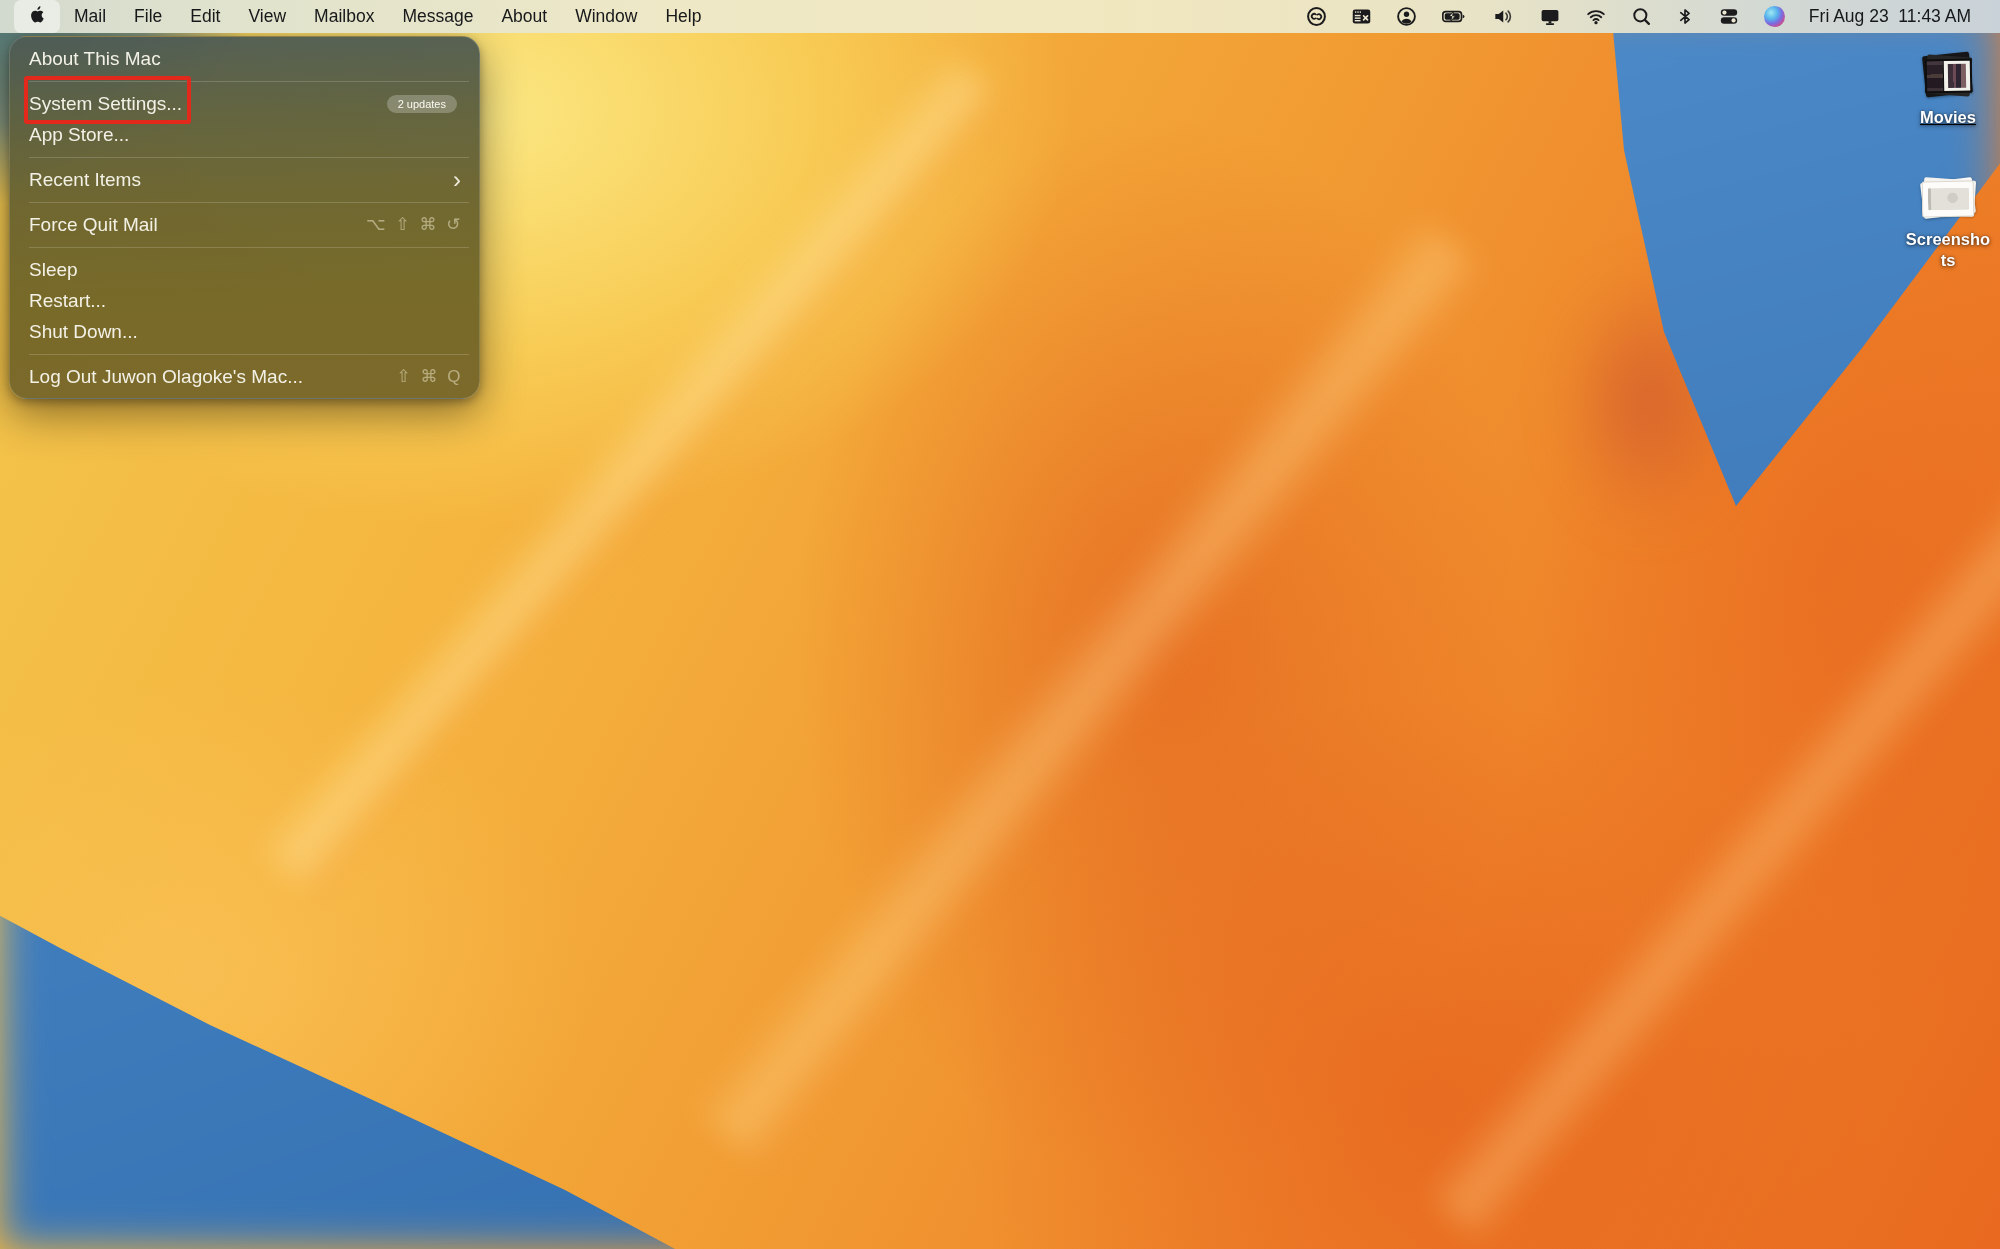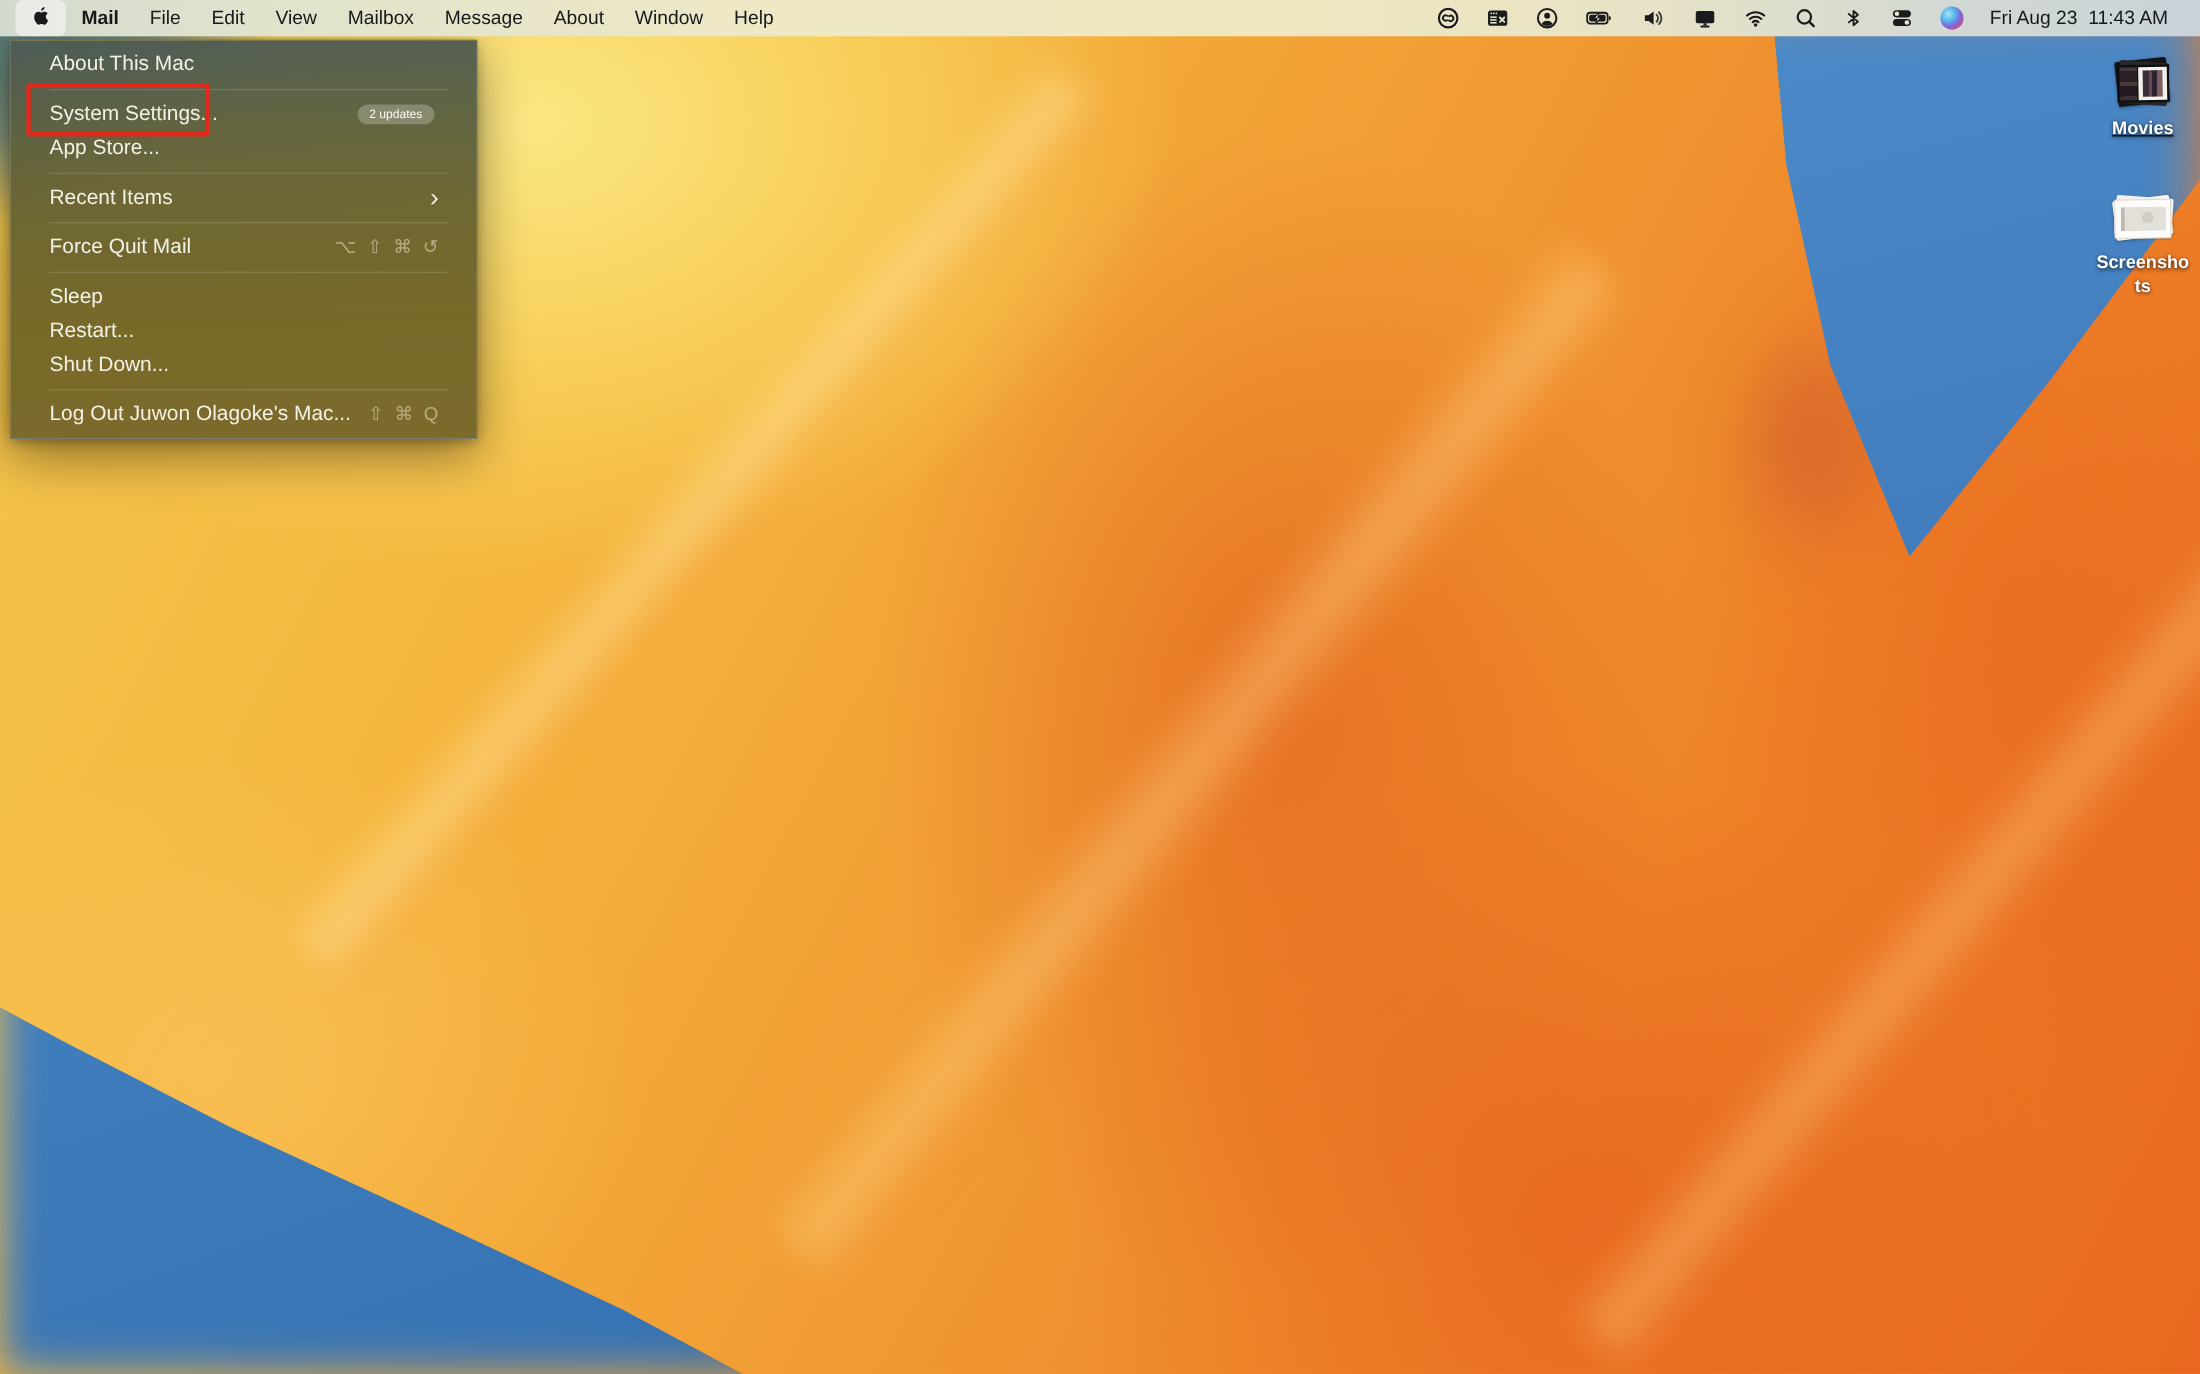--- a/index.html
+++ b/index.html
@@ -38,34 +38,34 @@
     position:absolute;left:0;top:0;width:2000px;height:33px;z-index:30;
     background:linear-gradient(90deg,#d2d9ce 0%,#dfe2cd 10%,#eee8c6 34%,#f1e7bf 56%,#e8e3c6 74%,#d3d9d3 88%,#c9d2d8 100%);
     display:flex;align-items:center;justify-content:space-between;
     color:#17181a;font-size:17.5px;
   }
   .mb-left,.mb-right{display:flex;align-items:center;height:100%;}
   .mb-left{padding-left:14px;}
   .mb-right{padding-right:25px;}
   .mb-item{display:flex;align-items:center;height:100%;padding:0 14px;cursor:default;}
   .mb-apple{padding:0 15px;background:rgba(255,255,255,.48);border-radius:7px;margin:1px 0;}
-  .mb-appname{font-weight:bold;}
+  .mb-appname{font-weight:normal;}
   .mb-status{display:flex;align-items:center;height:100%;padding:0 12px;}
   .mb-status svg{display:block;}
   .siri-orb{width:21px;height:21px;border-radius:50%;
     background:radial-gradient(circle at 34% 32%, #9fe8f2 0%, #58b4ec 32%, #7a6ae0 55%, #c4509a 74%, #232a44 100%);}
   .mb-clock{padding:0 4px 0 12px;white-space:pre;}
   
   .apple-menu{
-    position:absolute;left:9px;top:36px;width:425px;z-index:20;
+    position:absolute;left:9px;top:36px;width:471px;z-index:20;
     background:linear-gradient(178deg,rgba(77,91,86,.96) 0%,rgba(93,96,63,.96) 22%,rgba(106,99,48,.96) 45%,rgba(114,102,39,.96) 70%,rgba(119,102,42,.96) 100%);
     border:1px solid rgba(255,255,255,.14);
-    border-radius:0;
+    border-radius:18px;
     box-shadow:0 14px 44px rgba(0,0,0,.45), 0 3px 10px rgba(0,0,0,.3);
-    padding:6px 16px;box-sizing:border-box;
+    padding:6px 0;box-sizing:border-box;
   }
   .mi{height:31px;display:flex;align-items:center;justify-content:space-between;
     padding:0 16px 0 19px;font-size:19px;color:#f3f1e6;cursor:default;}
   .mi-label{white-space:nowrap;}
   .mi-shortcut{font-size:17px;letter-spacing:2.5px;color:rgba(240,233,205,.52);white-space:pre;}
   .mi-chevron{font-size:24px;line-height:20px;color:rgba(243,241,230,.95);padding-right:2px;}
   .mi-badge{background:rgba(255,255,255,.24);color:#fbfaf3;font-size:11px;
     padding:3px 11px;border-radius:12px;margin-right:6px;}
   .menu-sep{height:1px;background:rgba(255,255,255,.17);margin:6.5px 10px 6.5px 19px;}
   .annotation-box{position:absolute;left:14px;top:39px;width:167px;height:48px;

